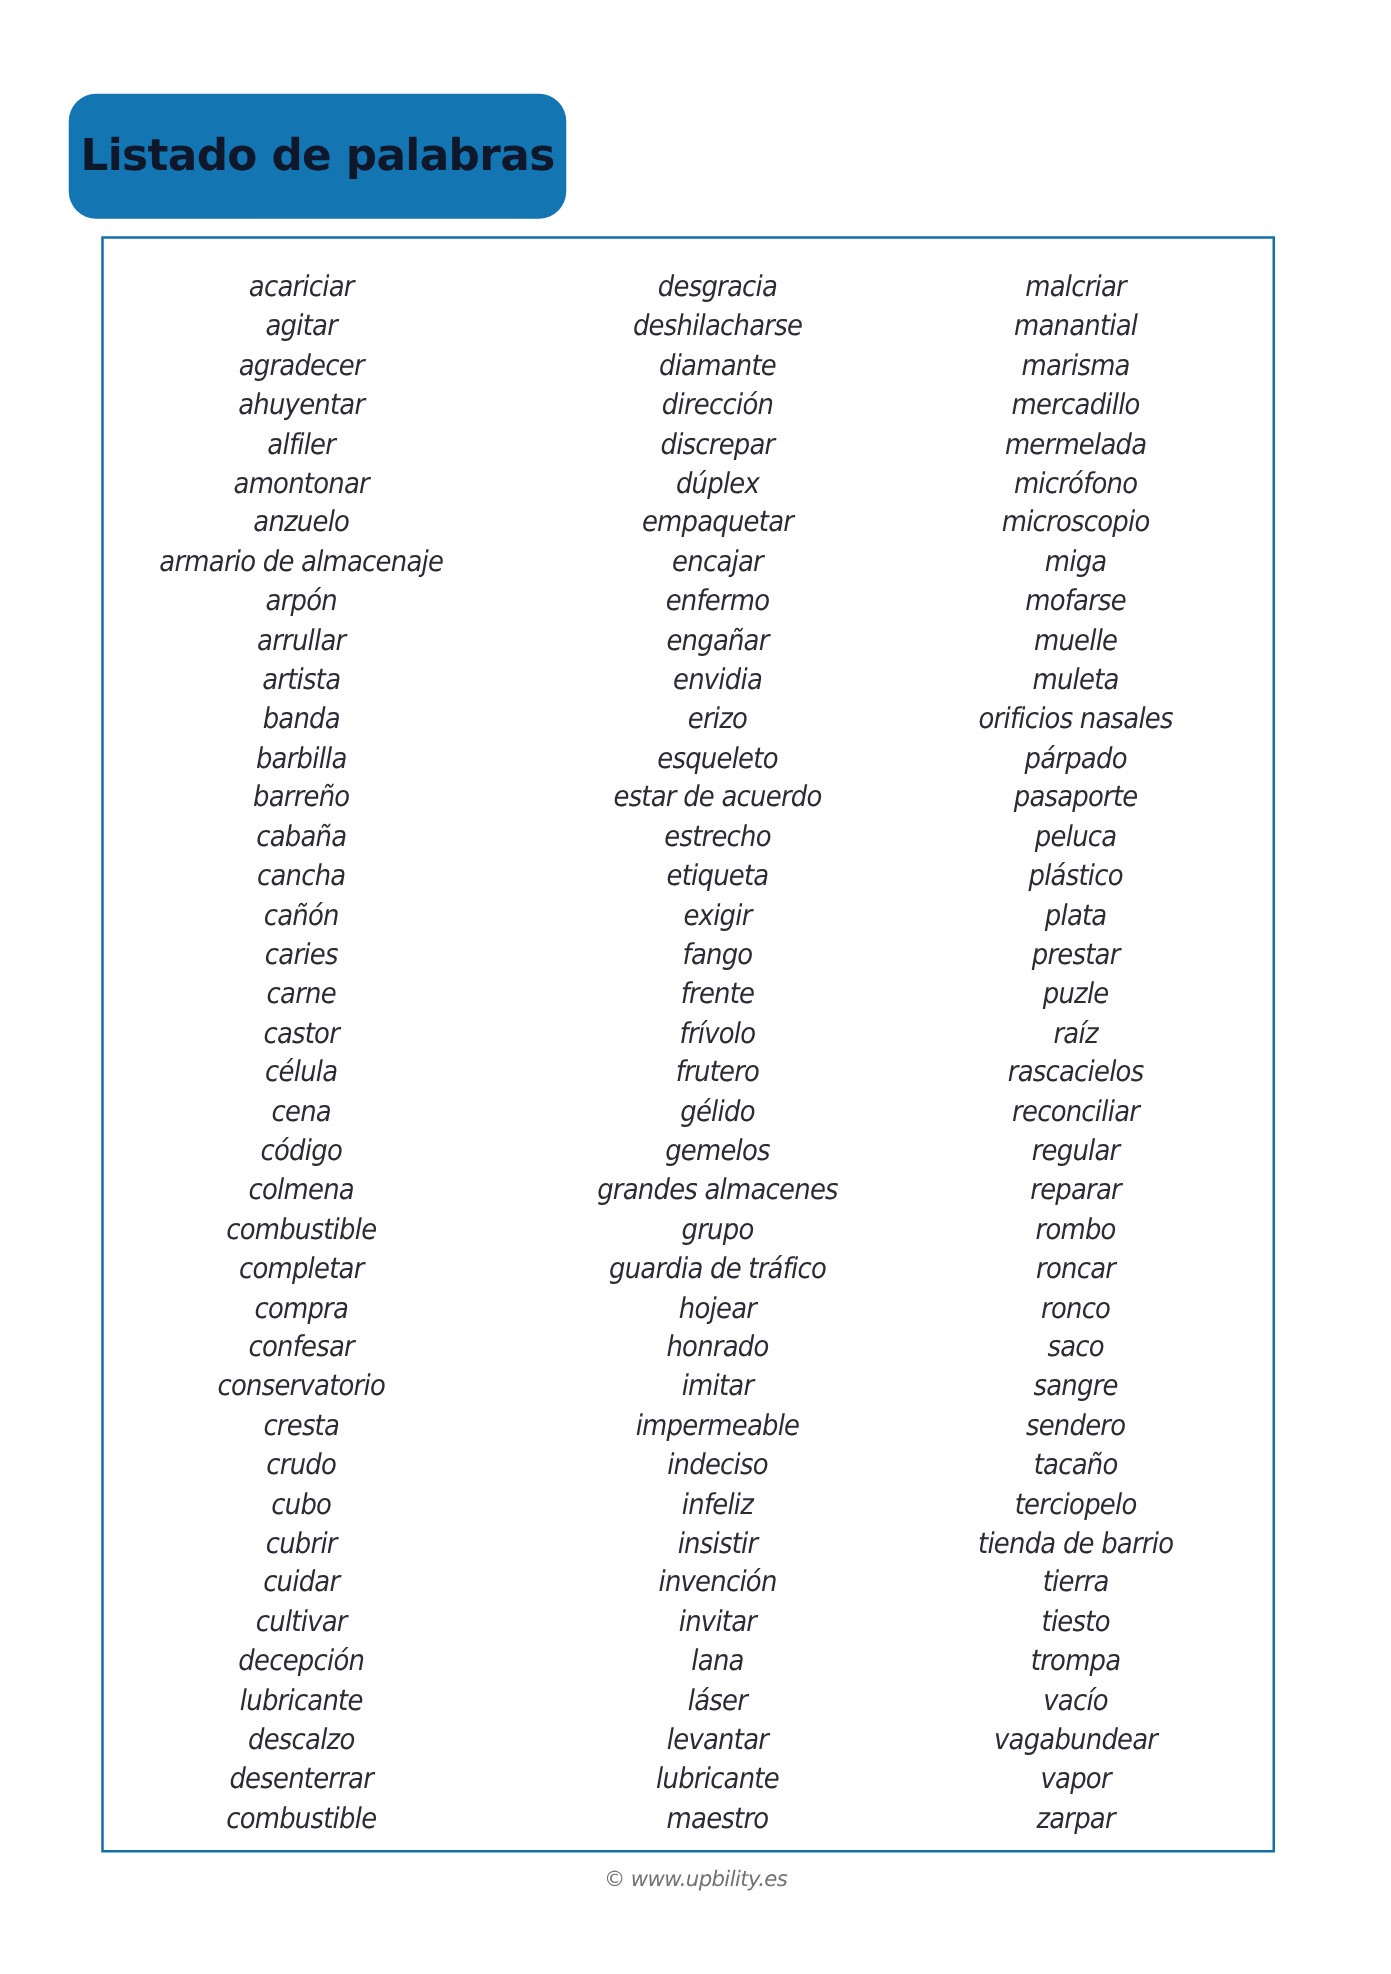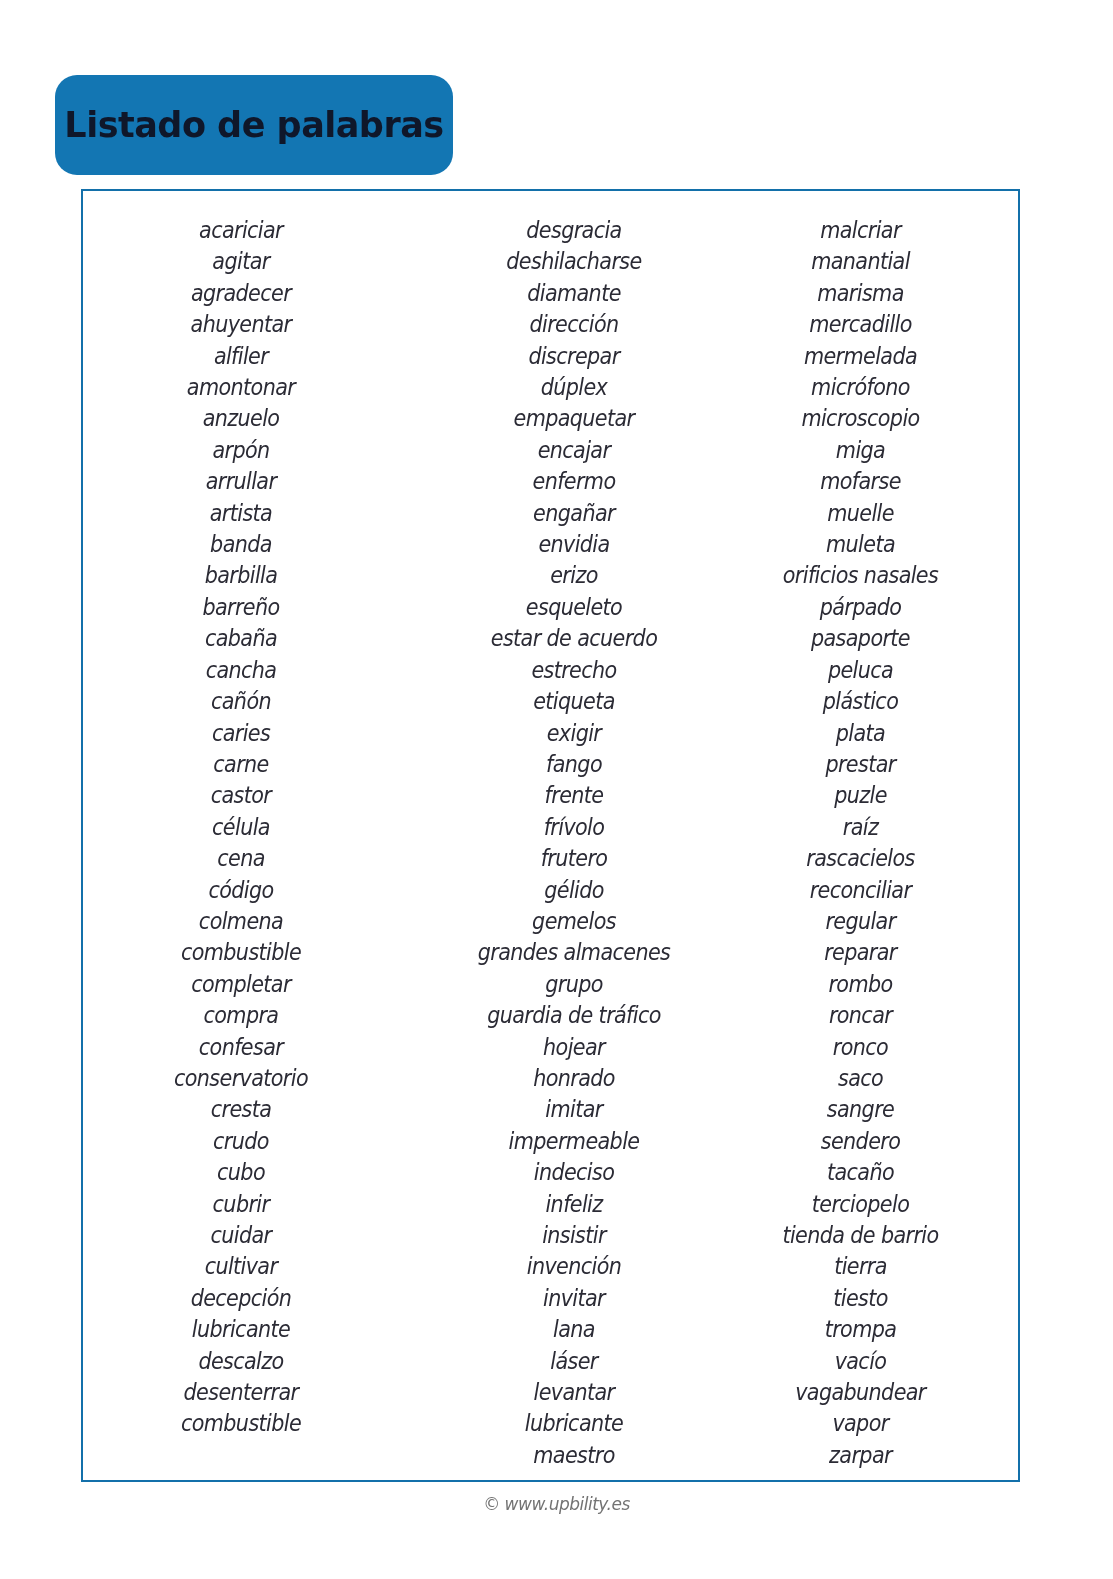--- a/index.html
+++ b/index.html
@@ -44,20 +44,21 @@
 
 <div class="word-box">
   <div class="col col-1">
       <div class="word">acariciar</div>
       <div class="word">agitar</div>
       <div class="word">agradecer</div>
       <div class="word">ahuyentar</div>
       <div class="word">alfiler</div>
       <div class="word">amontonar</div>
       <div class="word">anzuelo</div>
+      <div class="word">armario de almacenaje</div>
       <div class="word">arpón</div>
       <div class="word">arrullar</div>
       <div class="word">artista</div>
       <div class="word">banda</div>
       <div class="word">barbilla</div>
       <div class="word">barreño</div>
       <div class="word">cabaña</div>
       <div class="word">cancha</div>
       <div class="word">cañón</div>
       <div class="word">caries</div>

